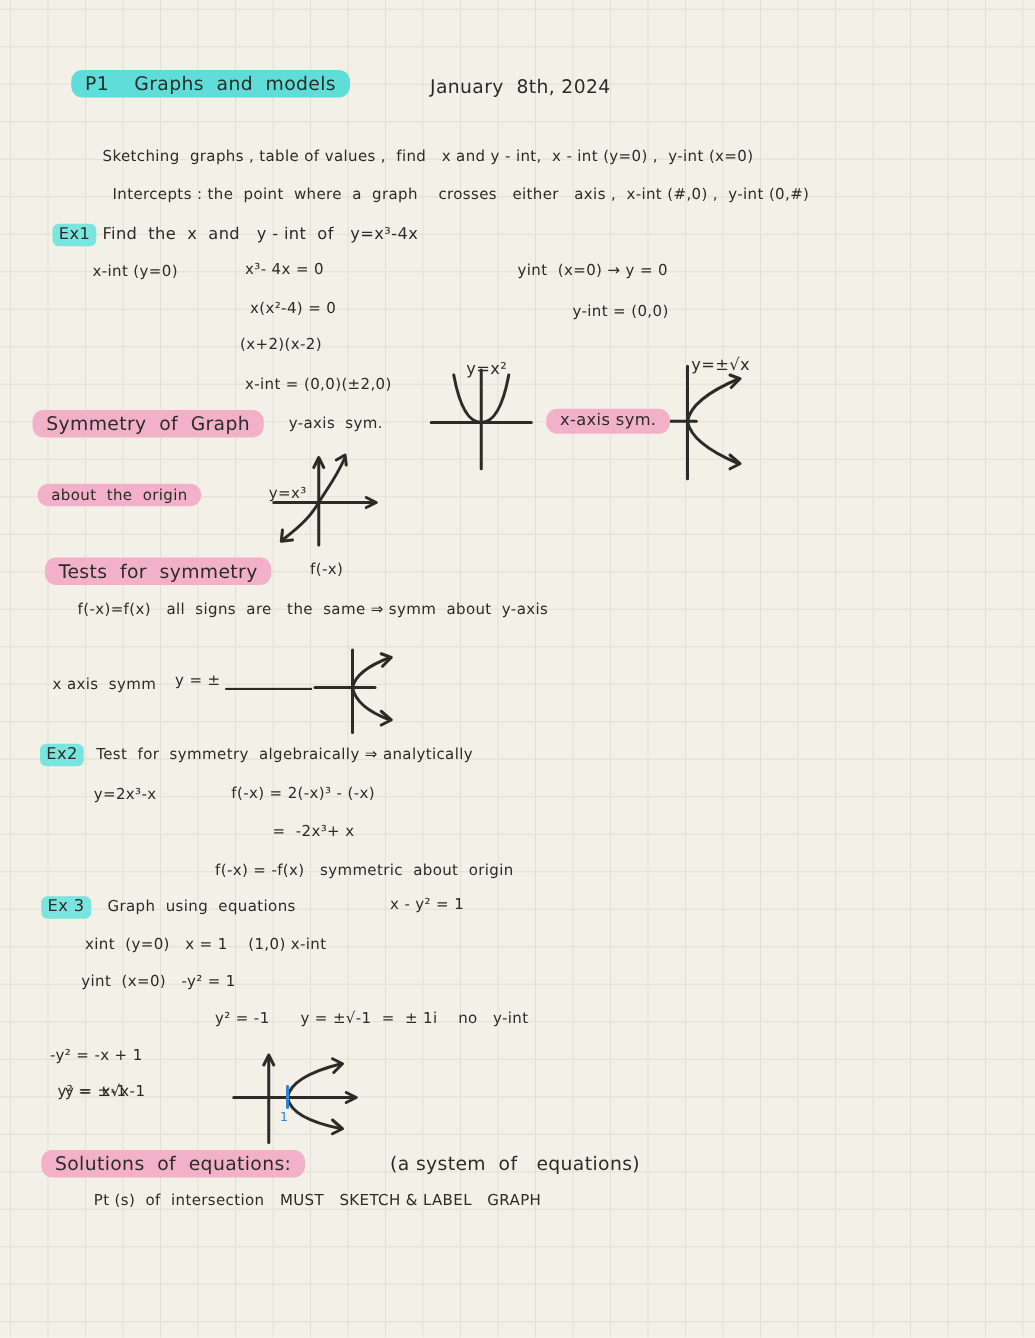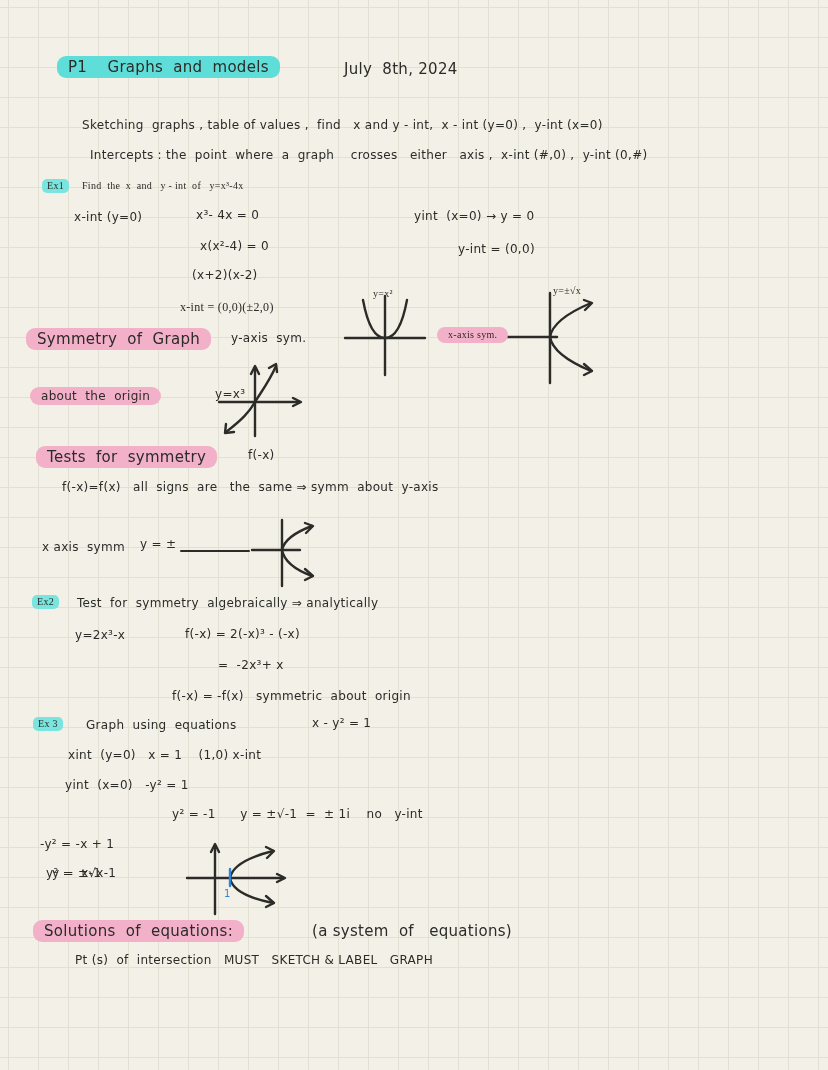--- a/index.html
+++ b/index.html
@@ -11,55 +11,55 @@
       linear-gradient(to bottom, #e1e0d2 1px, transparent 1px);
     background-size:30px 30px;
     background-position:8px 7px;
     font-family:"DejaVu Sans", sans-serif;
     color:#2b2b28;
   }
   .hw{
     position:absolute; white-space:pre;
     font-size:12px; letter-spacing:0.3px; line-height:1.2;
   }
-  .sm{ font-size:10px;font-family:Liberation Serif, serif; }
+  .sm{ font-size:13px; }
   .lg{ font-size:15px; }
   .hl{ border-radius:9px; padding:2px 11px; }
   .hl-cyan{ background:#5fded9; }
   .hl-pink{ background:#f3b1c9; }
   .exlab{ border-radius:5px; padding:1px 5px; background:#7ae4de; }
   .rule-line{
     position:absolute; width:70px; height:0;
     border-top:2.4px solid #2b2b28; border-radius:2px;
   }
   svg{ position:absolute; overflow:visible; }
   svg path, svg line{ stroke:#2b2b28; stroke-width:2.4; fill:none; stroke-linecap:round; stroke-linejoin:round; }
   svg .blue{ stroke:#2e86d9; }
   svg text{ font-family:"DejaVu Sans", sans-serif; stroke:none; }
 </style>
 </head>
 <body>
 
 <div class="page">
 
   <span class="hw lg hl hl-cyan" style="left:57px; top:56px;">P1    Graphs  and  models</span>
-  <span class="hw lg" style="left:344px; top:60px;">July  8th, 2024</span>
+  <span class="hw lg" style="left:344px; top:60px;">January  8th, 2024</span>
 
   <span class="hw" style="left:82px; top:118px;">Sketching  graphs , table of values ,  find   x and y - int,  x - int (y=0) ,  y-int (x=0)</span>
   <span class="hw" style="left:90px; top:148px;">Intercepts : the  point  where  a  graph    crosses   either   axis ,  x-int (#,0) ,  y-int (0,#)</span>
 
   <span class="hw sm exlab" style="left:42px; top:179px;">Ex1</span>
   <span class="hw sm" style="left:82px; top:180px;">Find  the  x  and   y - int  of   y=x³-4x</span>
   <span class="hw" style="left:74px; top:210px;">x-int (y=0)</span>
   <span class="hw" style="left:196px; top:208px;">x³- 4x = 0</span>
   <span class="hw" style="left:398px; top:209px;padding-left:16px;">yint  (x=0) → y = 0</span>
   <span class="hw" style="left:200px; top:239px;">x(x²-4) = 0</span>
   <span class="hw" style="left:458px; top:242px;">y-int = (0,0)</span>
   <span class="hw" style="left:192px; top:268px;">(x+2)(x-2)</span>
-  <span class="hw" style="left:180px; top:300px;font-family:Liberation Serif, serif;">x-int = (0,0)(±2,0)</span>
+  <span class="hw" style="left:196px; top:300px;">x-int = (0,0)(±2,0)</span>
 
   <span class="hw sm" style="left:373px; top:288px;">y=x²</span>
   <svg style="left:342px; top:293px;" width="86" height="85" viewBox="0 0 86 85">
     <line x1="43" y1="3" x2="43" y2="82"></line>
     <line x1="3" y1="45" x2="83" y2="45"></line>
     <path d="M 21,7 Q 28,45 43,45 Q 58,45 65,7"></path>
   </svg>
 
   <span class="hw sm" style="left:553px; top:285px;">y=±√x</span>
   <svg style="left:503px; top:291px;" width="112" height="95" viewBox="0 0 112 95">

